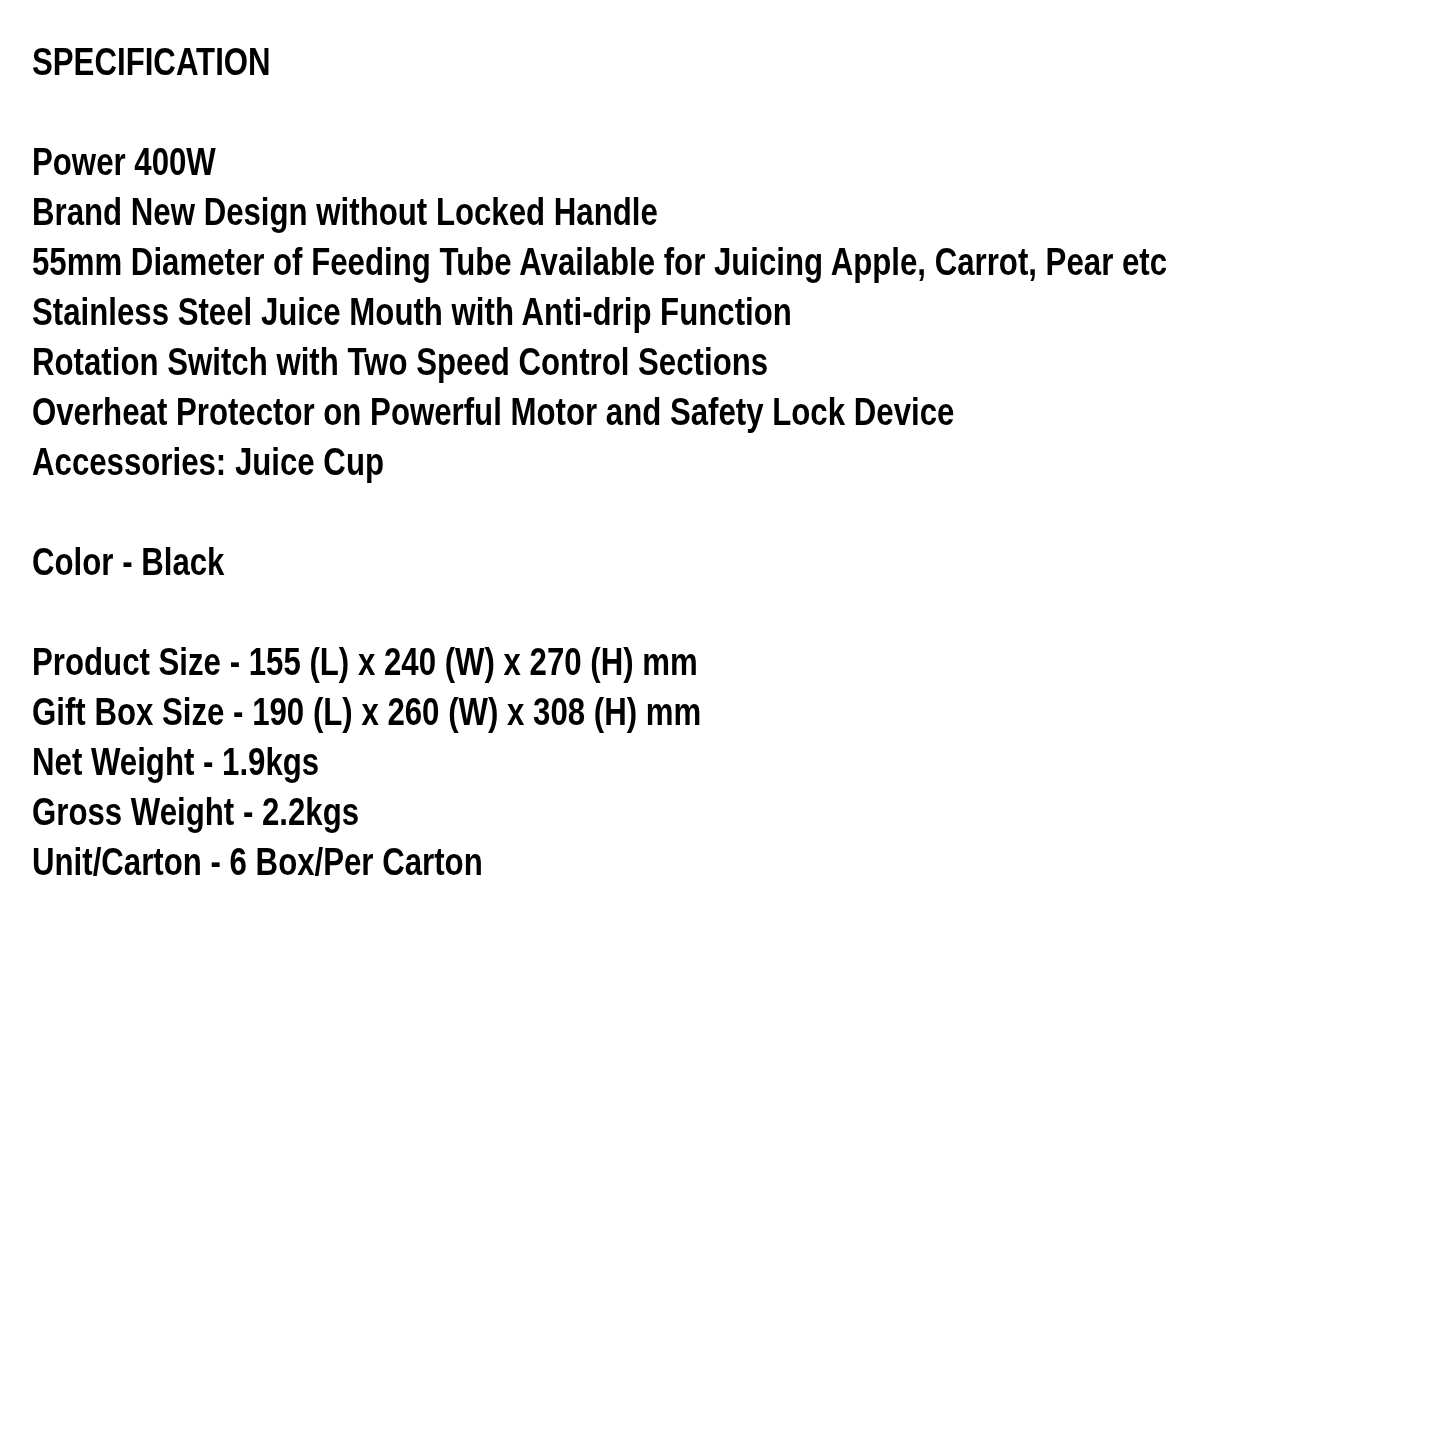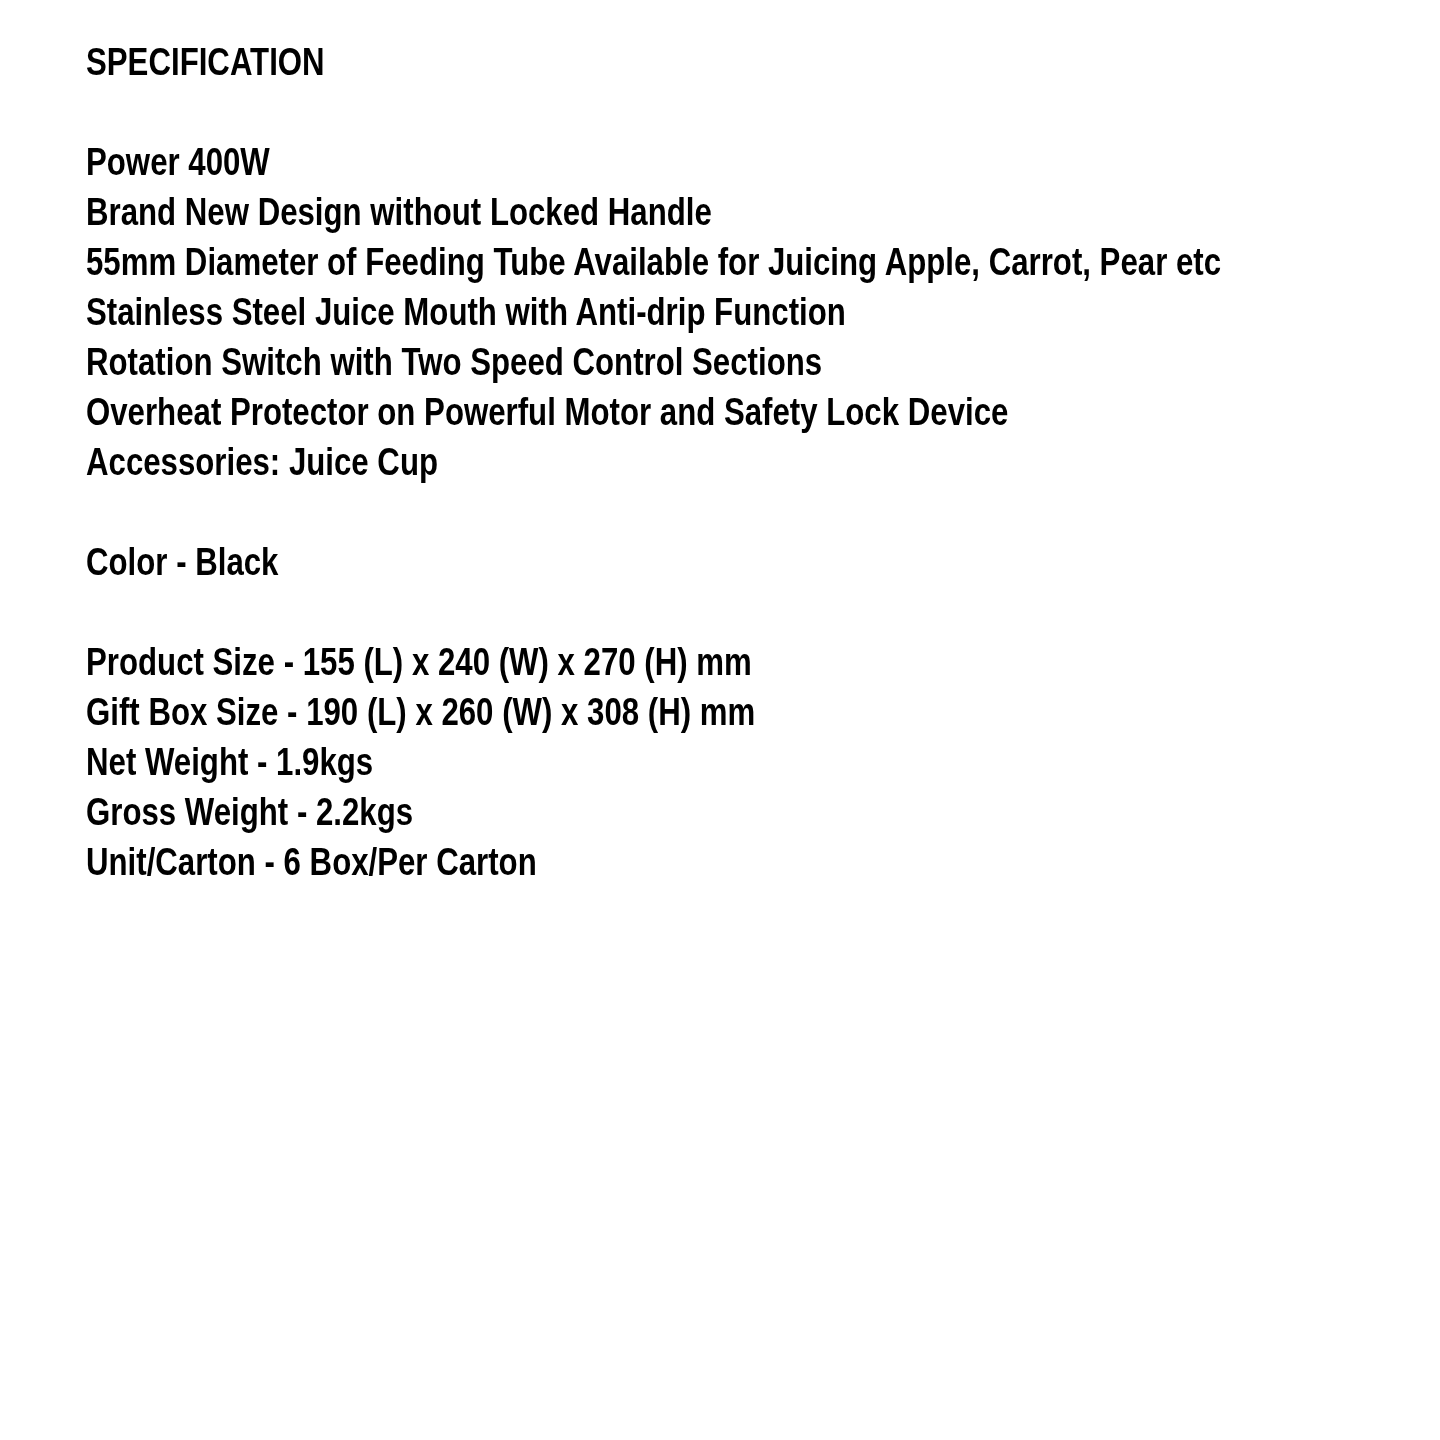--- a/index.html
+++ b/index.html
@@ -9,21 +9,21 @@
     }
     body {
       width: 1440px;
       height: 1440px;
       overflow: hidden;
     }
     .page {
       box-sizing: border-box;
       width: 1192px;
       height: 1440px;
-      padding: 37px 0 0 86px;
+      padding: 37px 0 0 32px;
       background: #ffffff;
     }
     .content {
       transform: scaleX(0.8);
       transform-origin: left top;
       white-space: nowrap;
       font-family: "Liberation Sans", sans-serif;
       font-weight: 700;
       font-size: 39px;
       line-height: 50px;

